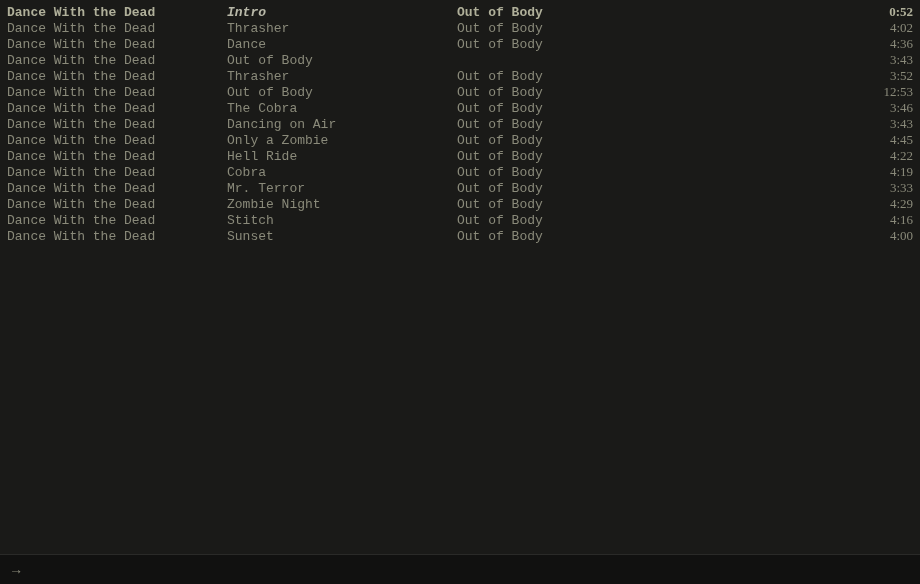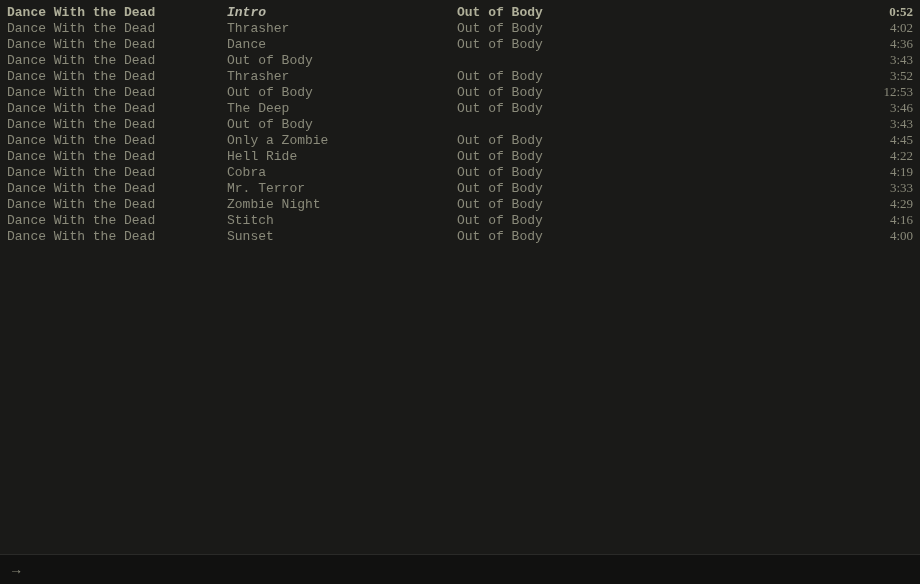--- a/index.html
+++ b/index.html
@@ -115,26 +115,27 @@
       <span class="col-duration">3:52</span>
     </div>
     <div class="track-row">
       <span class="col-artist">Dance With the Dead</span>
       <span class="col-title">Out of Body</span>
       <span class="col-album">Out of Body</span>
       <span class="col-duration">12:53</span>
     </div>
     <div class="track-row">
       <span class="col-artist">Dance With the Dead</span>
-      <span class="col-title">The Deep</span>
+      <span class="col-title">The Cobra</span>
       <span class="col-album">Out of Body</span>
       <span class="col-duration">3:46</span>
     </div>
     <div class="track-row">
       <span class="col-artist">Dance With the Dead</span>
+      <span class="col-title">Dancing on Air</span>
       <span class="col-album">Out of Body</span>
       <span class="col-duration">3:43</span>
     </div>
     <div class="track-row">
       <span class="col-artist">Dance With the Dead</span>
       <span class="col-title">Only a Zombie</span>
       <span class="col-album">Out of Body</span>
       <span class="col-duration">4:45</span>
     </div>
     <div class="track-row">

